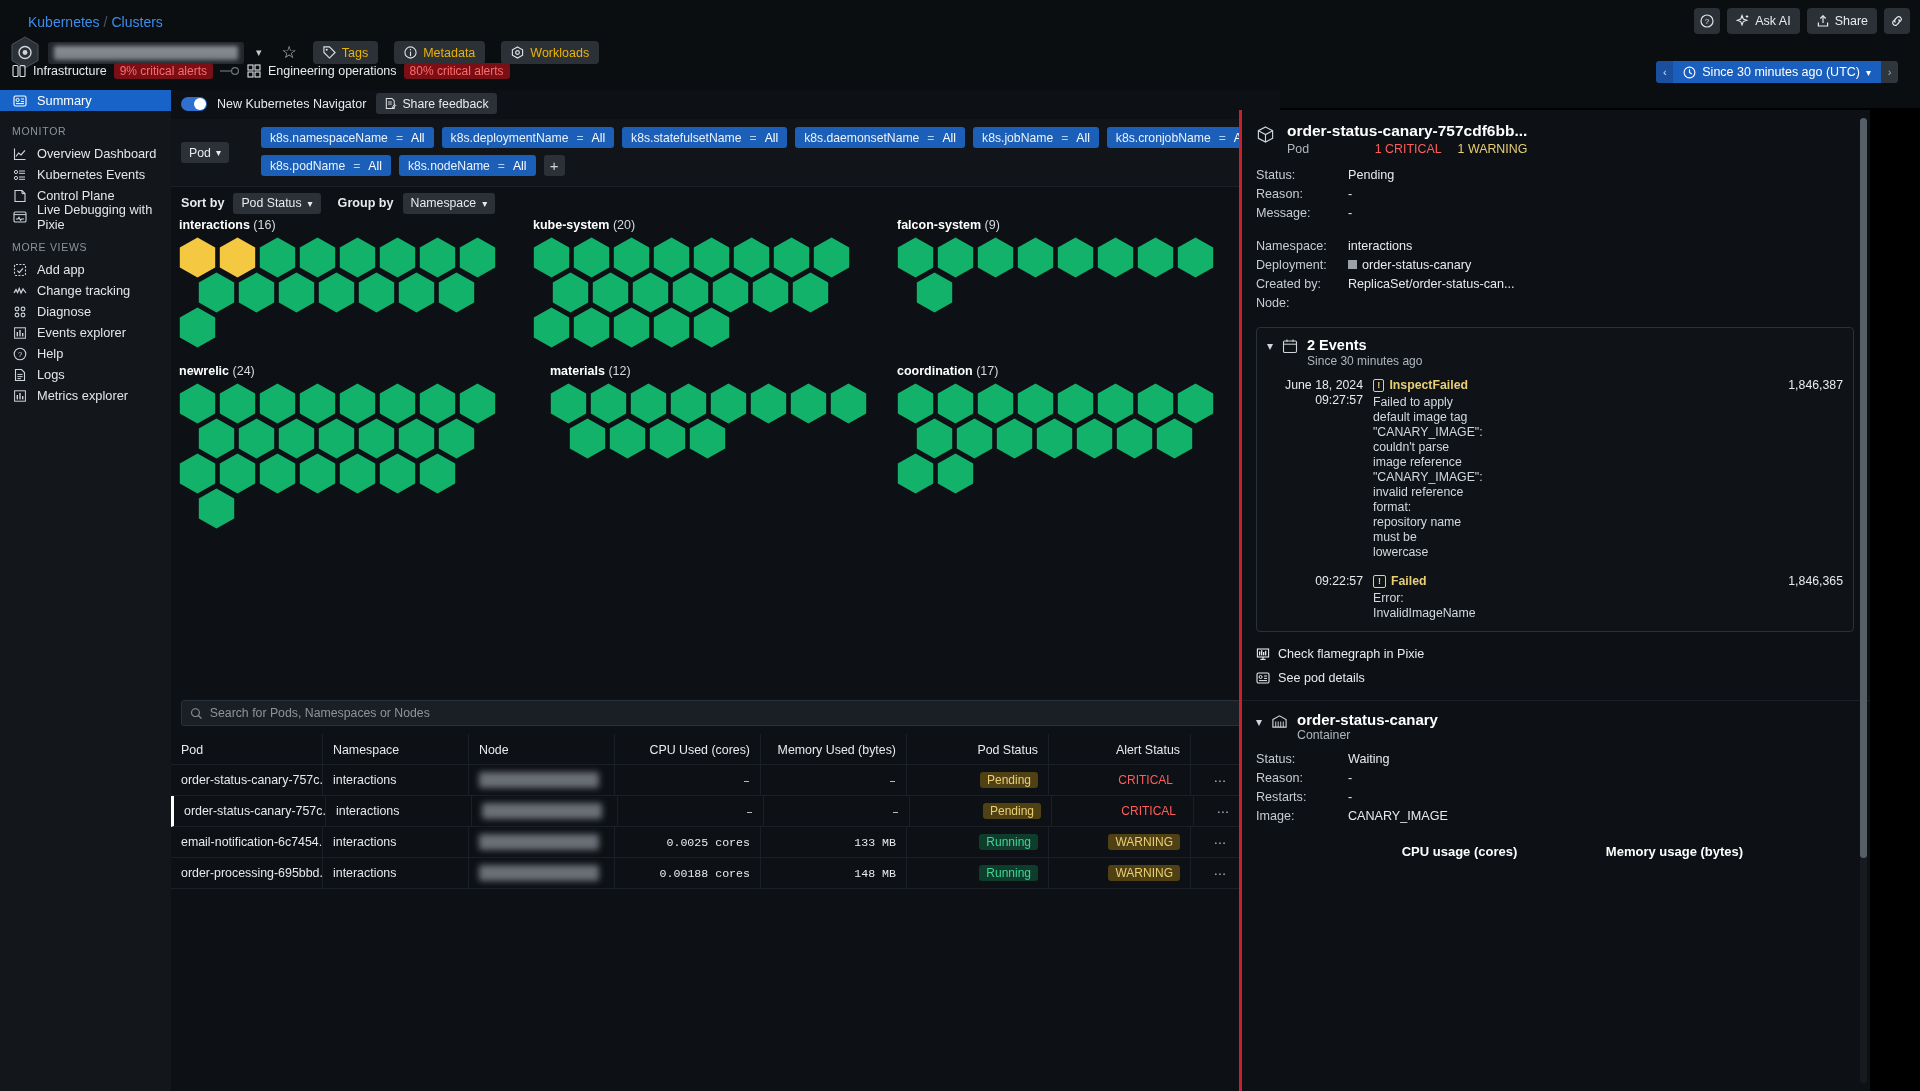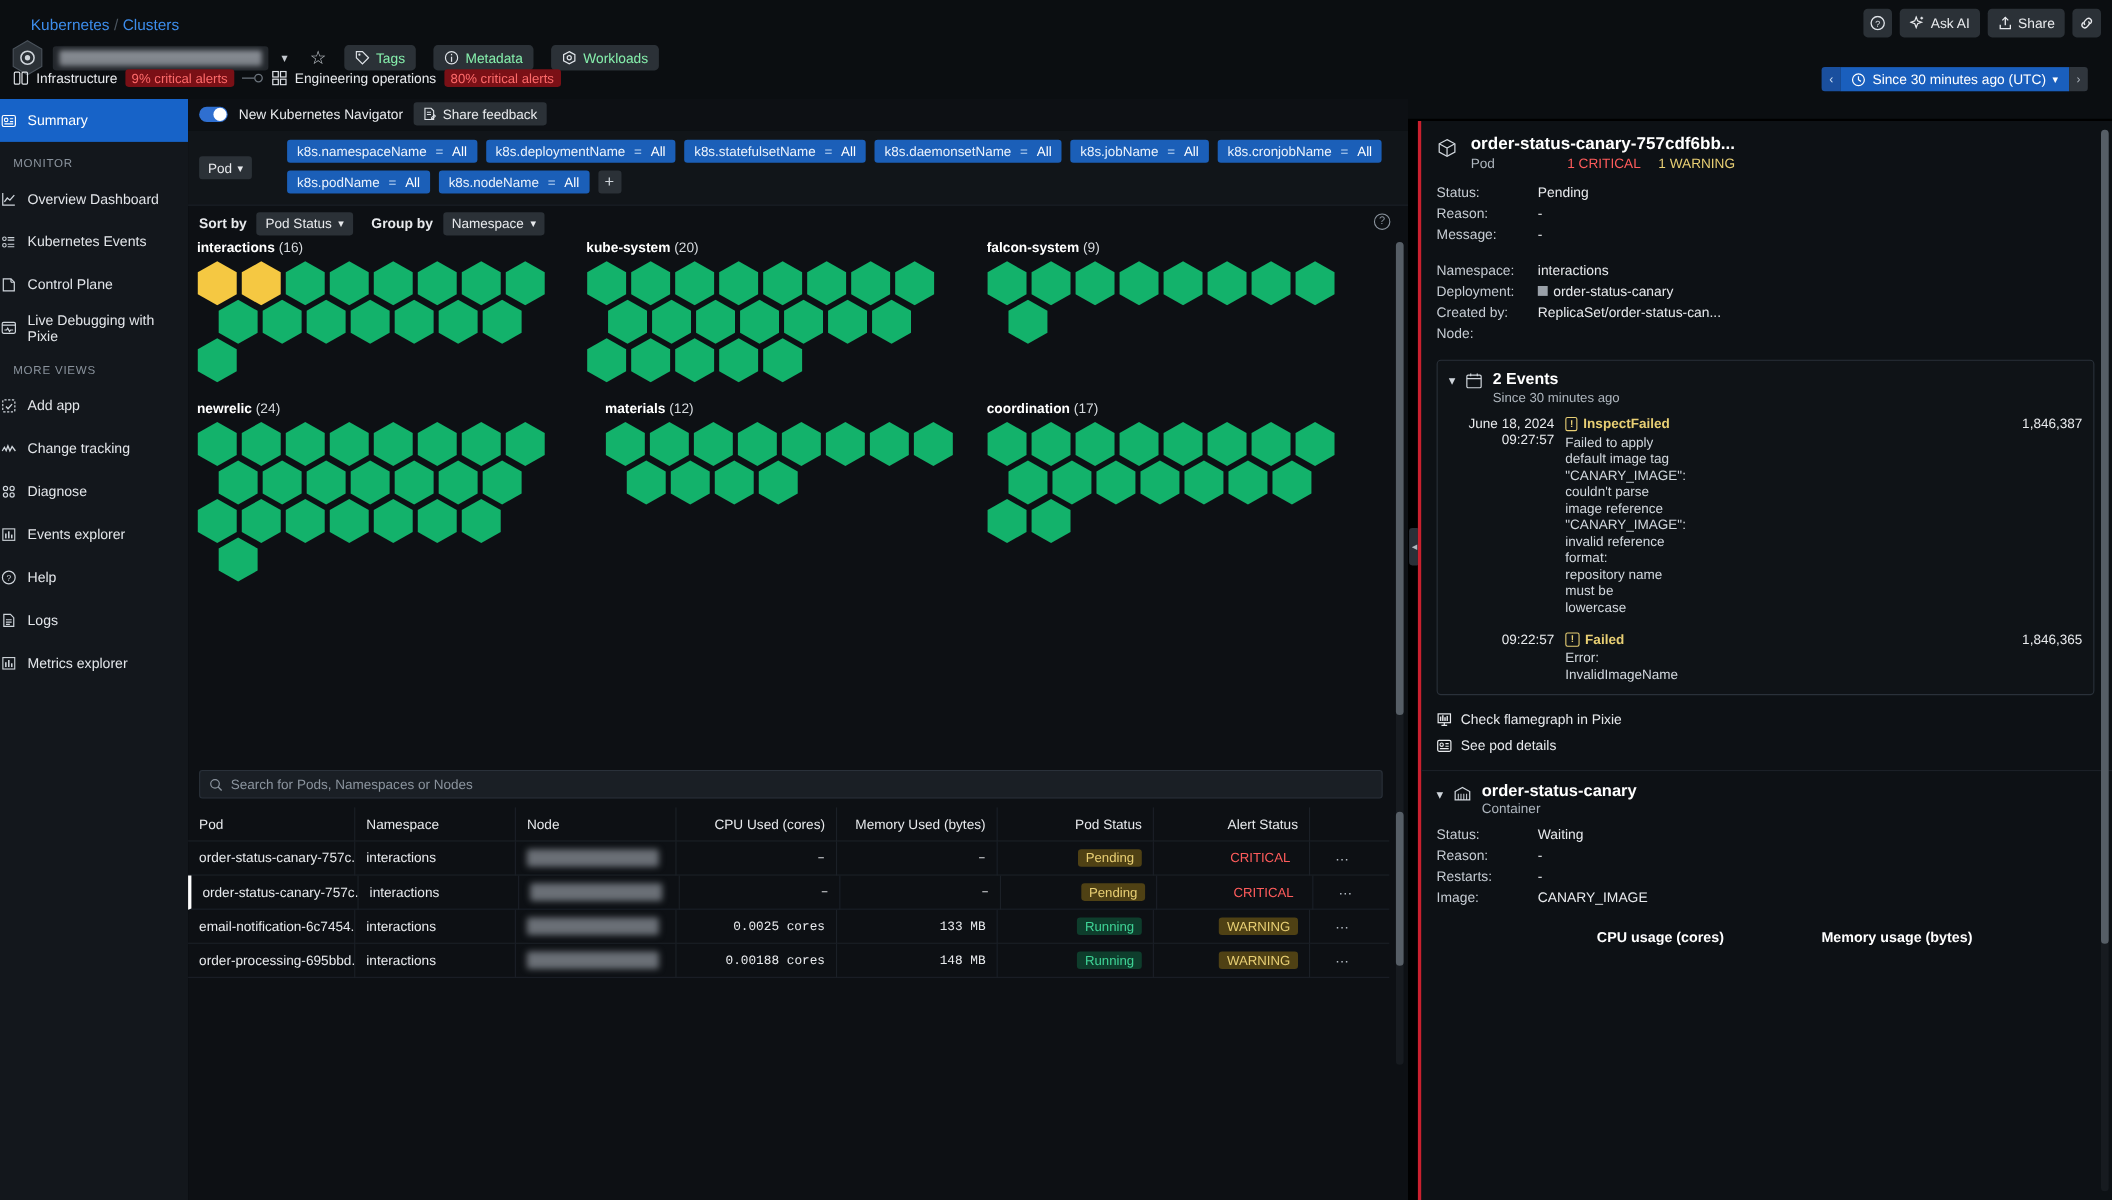--- a/index.html
+++ b/index.html
@@ -24,21 +24,21 @@
   .entitypicker {
     width: 196px; height: 22px; background: #23272c; border-radius: 3px;
     display:flex; align-items:center; padding: 0 6px;
   }
   .blurbar { background: linear-gradient(180deg,#8a8f96,#797e85); border-radius:2px; height: 14px; width: 100%; filter: blur(2.2px); }
   .caret { color: #c3c8ce; font-size: 11px; margin-left: 4px; cursor:pointer; }
   .star { color: #c3c8ce; font-size: 17px; margin-left: 12px; cursor:pointer; }
   .pill {
     background: #2b3137; border-radius: 4px; height: 23px; padding: 0 10px;
     display: inline-flex; align-items: center; gap: 6px; font-size: 12.5px;
-    color: #86efac; cursor: pointer; margin-left: 8px;
+    color: #eab308; cursor: pointer; margin-left: 8px;
   }
   .pill svg { display:block; }
 
   .alertrow { position: absolute; left: 12px; top: 63px; display:flex; align-items:center; gap: 7px; font-size: 12.5px; }
   .alertrow .grp { display:flex; align-items:center; gap:7px; }
   .alertrow .name { color: #e8eaed; }
   .badge-crit { background: #7a1016; color: #ff6b6b; border-radius: 3px; padding: 1px 6px; font-size: 12px; }
   .connector { width: 20px; height: 10px; }
 
   .hdr-right { position: absolute; right: 10px; top: 8px; display:flex; align-items:center; gap: 7px; }
@@ -46,21 +46,21 @@
   .txtbtn { height: 26px; background: #2b3137; border-radius: 4px; padding: 0 9px; display:flex; align-items:center; gap:5px; font-size:12.5px; cursor:pointer; color:#e8eaed;}
 
   .timepicker { position:absolute; right: 22px; top: 61px; display:flex; align-items:center; height: 22px; }
   .tp-arrow { width: 17px; height: 22px; background: #1a4f9e; display:flex; align-items:center; justify-content:center; font-size: 11px; color:#cfe0f5; cursor:pointer;}
   .tp-arrow.left { border-radius: 3px 0 0 3px; }
   .tp-mid { background: #1a5fbd; height: 22px; display:flex; align-items:center; gap:6px; padding: 0 10px; font-size: 12.5px; color:#fff; cursor:pointer;}
   .tp-right { width: 17px; height: 22px; background: #30363d; border-radius: 0 3px 3px 0; display:flex; align-items:center; justify-content:center; font-size: 11px; color:#aab2bb; cursor:pointer;}
 
   
   .sidebar { position: absolute; left: 0; top: 90px; width: 171px; height: 1001px; background: #13171c; }
-  .side-item { height: 39px; display:flex; align-items:center; gap: 10px; font-size: 12.8px; color: #e3e6ea; cursor:pointer; }
+  .side-item { height: 21px; display:flex; align-items:center; gap: 10px; padding-left: 12px; font-size: 12.8px; color: #e3e6ea; cursor:pointer; }
   .side-item.active { background: #1763c8; color:#fff; }
   .side-section { font-size: 10.5px; letter-spacing: .7px; color: #8b949e; padding: 14px 0 6px 12px; }
   .side-icon { width:15px; height:15px; flex: none; display:flex; align-items:center; justify-content:center;}
 
   
   .main { position: absolute; left: 171px; top: 90px; width: 1109px; height: 1001px; background: #0d1014; }
 
   .navrow { position:absolute; left:10px; top:3px; display:flex; align-items:center; gap:10px; }
   .toggle { width: 26px; height: 14px; border-radius: 8px; background:#2f6fd0; position: relative; cursor:pointer; }
   .toggle::after { content:''; position:absolute; left: 13px; top: 1px; width: 12px; height: 12px; border-radius:50%; background:#fff; }
@@ -115,21 +115,21 @@
   .tag { border-radius:3px; padding:1px 7px; font-size:12px; }
   .tag.pending { background:#4f4114; color:#e8cf74; }
   .tag.running { background:#0e3d2c; color:#3fd396; }
   .tag.critical { color:#ff5c5c; }
   .tag.warning { background:#4f4114; color:#e8cf74; }
   .tblscroll { position:absolute; right:4px; top:648px; width:7px; height:230px; background:#171b20; border-radius:4px;}
   .tblscroll i { position:absolute; left:0; top:0; width:7px; height:140px; background:#565e66; border-radius:4px; display:block;}
   .blurcell { height:16px; width:120px; border-radius:2px; background:linear-gradient(180deg,#6f747b,#5c6views); background:#6a6f76; filter: blur(3px);}
 
   
-  .rightpanel { position:absolute; left:1289px; top:110px; width:631px; height:981px; background:#0d1115; border-left:3px solid #c9202e;}
+  .rightpanel { position:absolute; left:1239px; top:110px; width:631px; height:981px; background:#0d1115; border-left:3px solid #c9202e;}
   .handle { position:absolute; left:1281px; top:480px; width:10px; height:34px; background:#2a3038; border-radius:3px; display:flex; align-items:center; justify-content:center; color:#aeb6be; font-size:10px; cursor:pointer;}
   .rp-head { display:flex; gap:12px; padding:12px 16px 4px 14px; }
   .rp-title { font-size:15.5px; font-weight:bold; color:#fff; line-height:1.15;}
   .rp-sub { display:flex; align-items:center; gap:16px; margin-top:2px;}
   .rp-type { font-size:12.4px; color:#aeb6be;}
   .rp-crit { font-size:12.4px; color:#ff5c5c;}
   .rp-warn { font-size:12.4px; color:#e8cf74;}
   .kv { display:flex; font-size:12.6px; line-height:19px;}
   .kv .k { width: 92px; color:#c6ccd3;}
   .kv .v { color:#e8eaed;}

